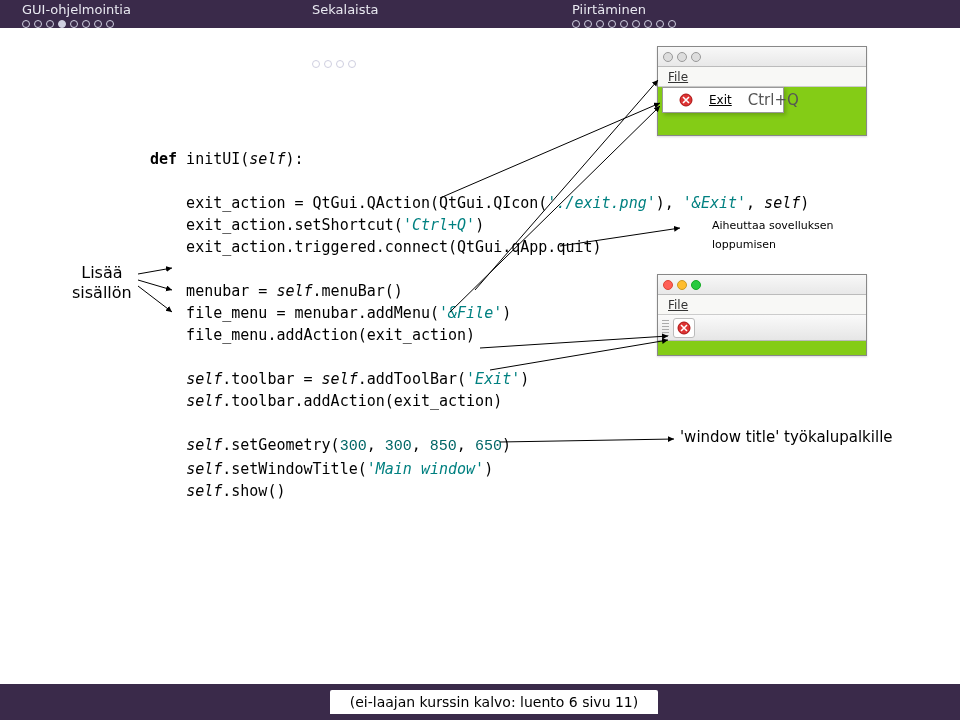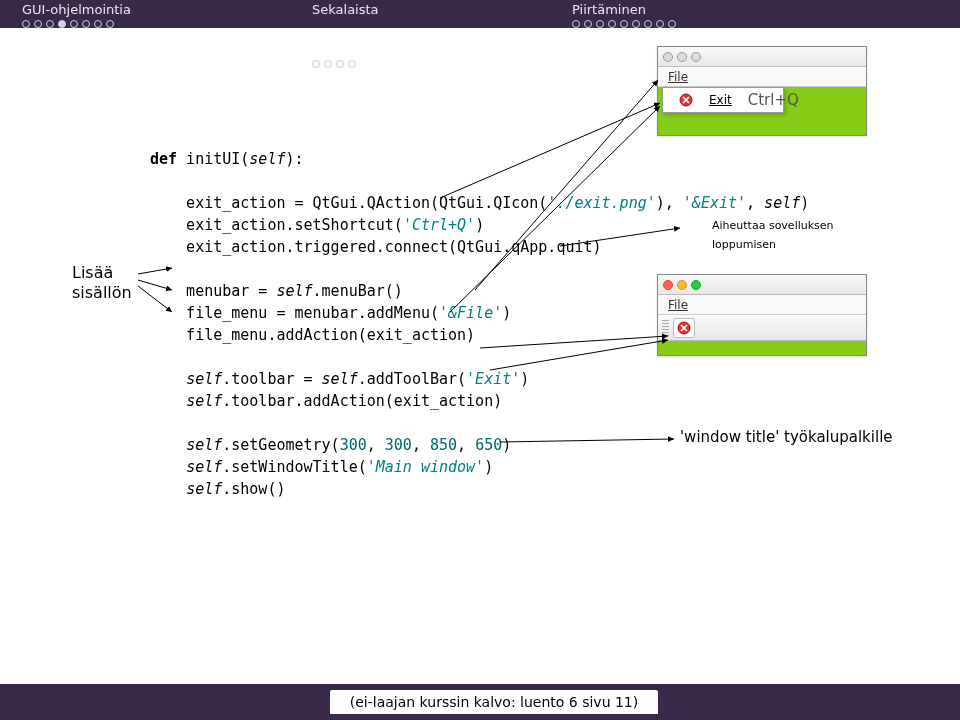--- a/index.html
+++ b/index.html
@@ -50,29 +50,29 @@
     left: 150px; top: 120px;
     font-family: "DejaVu Sans Mono", Menlo, Consolas, monospace;
     font-size: 15px;
     line-height: 22px;
     white-space: pre;
     color: #000;
   }
   .kw { color: #000000; font-weight: bold; }
   .it { font-style: italic; color: #000; }
   .str { color: #008080; font-style: italic; }
-  .num { color: #006666; }
+  .num { color: #006666; font-family: Liberation Mono, monospace; }
   
   
   .ann-left {
     position: absolute;
     left: 72px; top: 235px;
     font-size: 16px;
     color: #000;
-    text-align: left;
+    text-align: center;
     line-height: 20px;
   }
   
   .ann-right1 {
     position: absolute;
     left: 680px; top: 188px;
     font-size: 11px;
     color: #000;
     line-height: 19px;
     margin-left: 32px;

